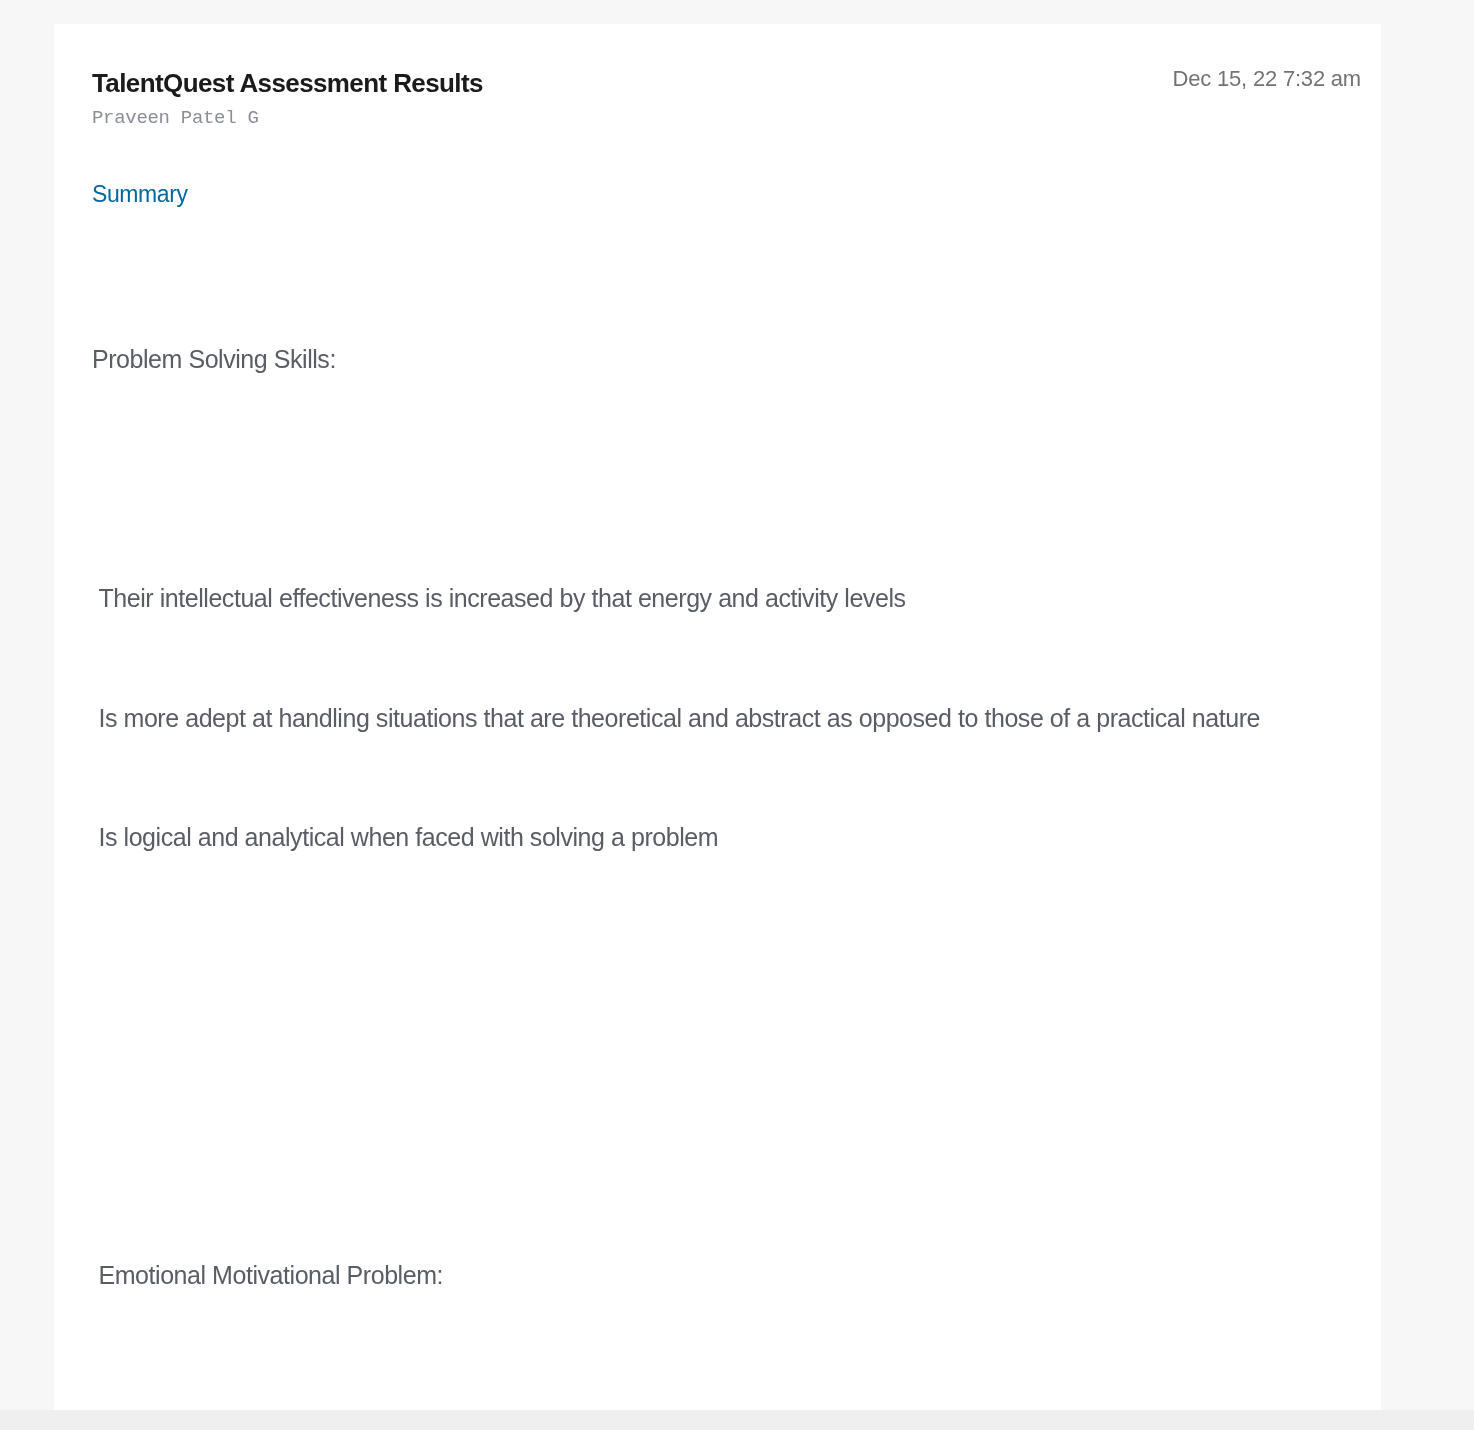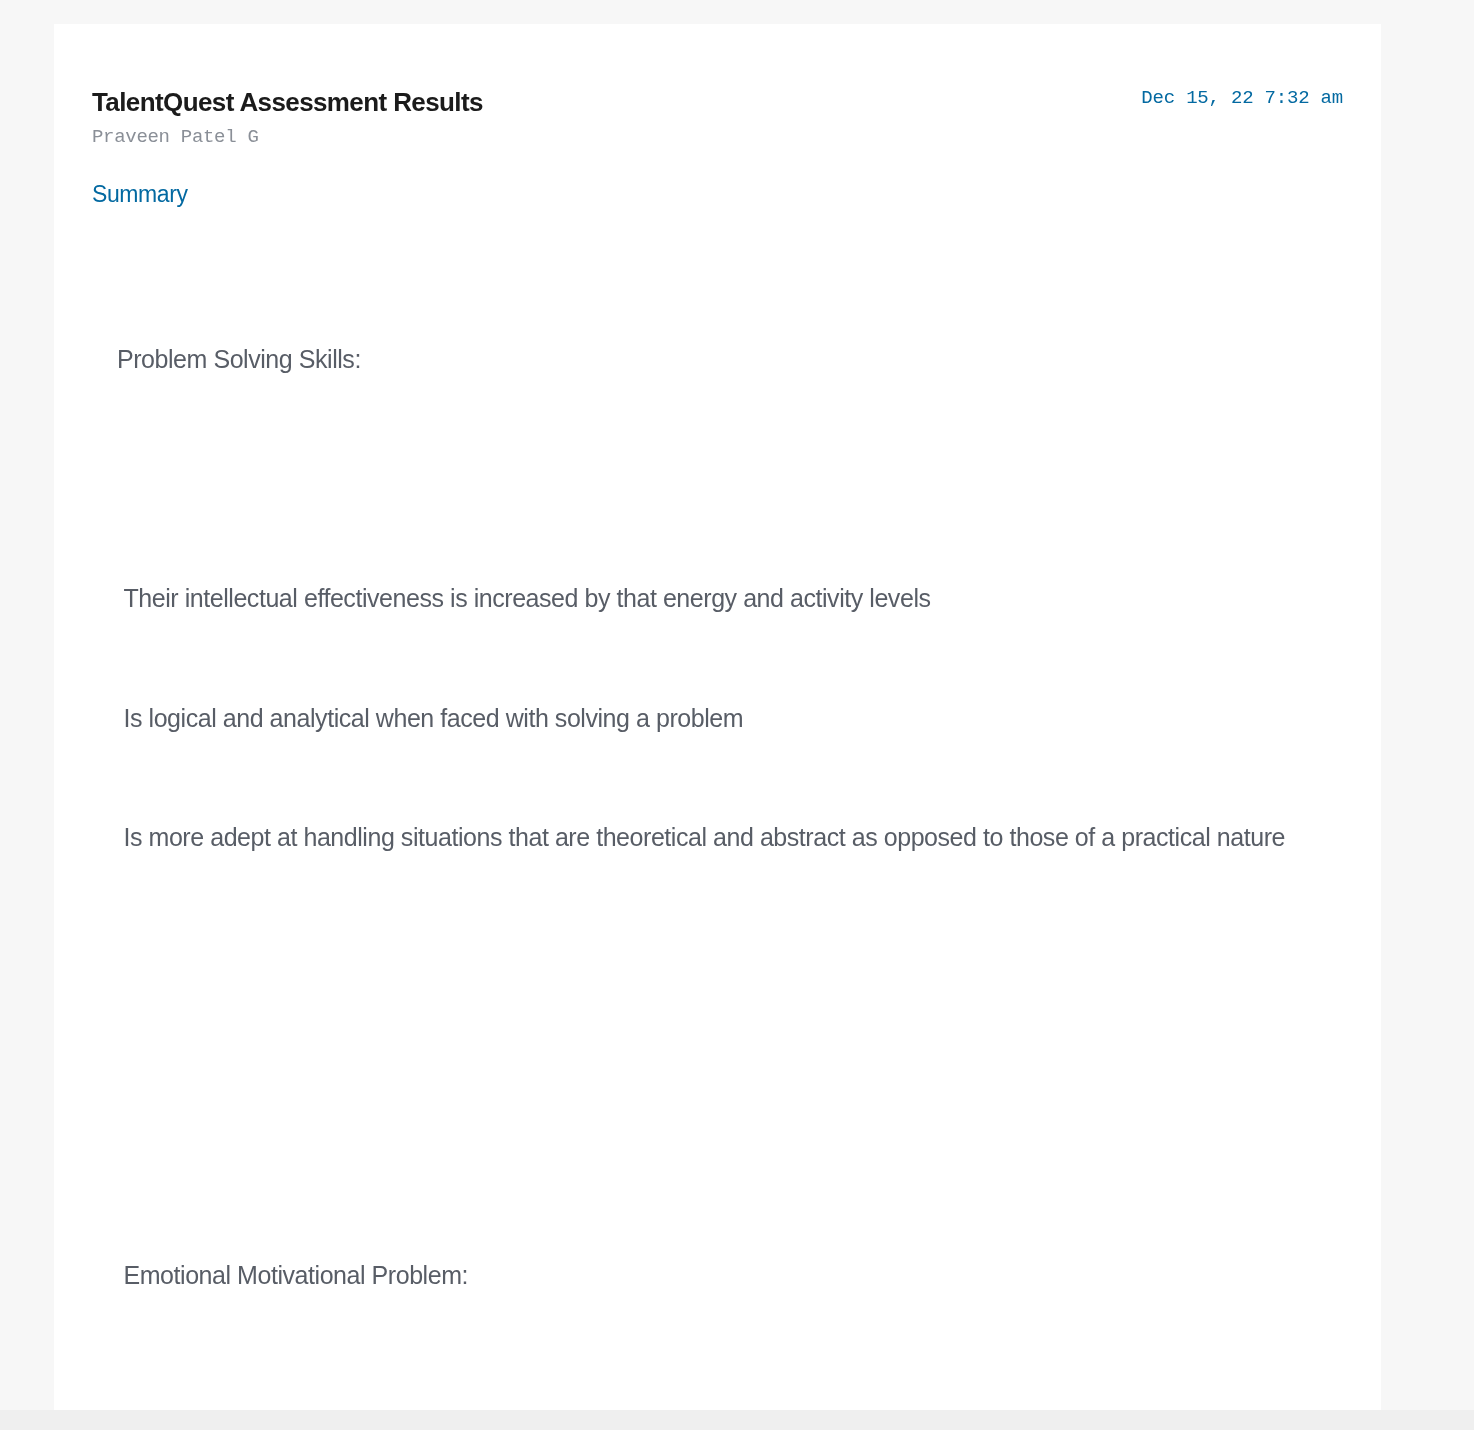--- a/index.html
+++ b/index.html
@@ -23,22 +23,21 @@
       top: 24px;
       width: 1327px;
       height: 1386px;
       background: #ffffff;
       overflow: hidden;
     }
     .card-header {
       position: absolute;
       left: 38px;
       top: 42px;
-      right: 38px;
-      margin-top: 19px;
+      right: 20px;
     }
     .title {
       font-size: 26px;
       font-weight: bold;
       color: #1b1b1b;
       letter-spacing: -0.6px;
       line-height: 34px;
       margin: 0;
     }
     .subtitle {
@@ -46,25 +45,24 @@
       color: #8a8f97;
       letter-spacing: -0.3px;
       line-height: 24px;
       margin-top: 6px;
       font-family: Liberation Mono, monospace;
     }
     .timestamp {
       position: absolute;
       right: 0;
       top: 0;
-      font-size: 19px;
-      color: #0369a1;
+      font-size: 22px;
+      color: #737373;
       letter-spacing: -0.2px;
       line-height: 26px;
-      font-family: Liberation Mono, monospace;
     }
     .summary-label {
       position: absolute;
       left: 38px;
       top: 155px;
       font-size: 23px;
       color: #0369a1;
       letter-spacing: -0.4px;
       line-height: 30px;
     }
@@ -76,21 +74,20 @@
       font-size: 25px;
       line-height: 39.8px;
       color: #585d66;
       letter-spacing: -0.45px;
       white-space: pre-wrap;
       word-wrap: break-word;
     }
     .line {
       display: block;
       min-height: 39.8px;
-      margin-left: 25px;
     }
     .blank {
       display: block;
       height: 39.8px;
     }
     .bottom-bar {
       position: absolute;
       left: 0;
       top: 1410px;
       width: 1474px;
@@ -109,22 +106,22 @@
       <div class="timestamp">Dec 15, 22 7:32 am</div>
     </div>
 
     <div class="summary-label">Summary</div>
 
     <div class="summary-body">
       
       <span class="line">Problem Solving Skills:</span>
       <span class="blank"></span>
       <span class="line"> Their intellectual effectiveness is increased by that energy and activity levels</span>
+      <span class="line"> Is more adept at handling situations that are theoretical and abstract as opposed to those of a practical nature</span>
       <span class="line"> Is logical and analytical when faced with solving a problem</span>
-      <span class="line"> Is more adept at handling situations that are theoretical and abstract as opposed to those of a practical nature</span>
       <span class="blank"></span>
       <span class="blank"></span>
 
       
       <span class="line"> Emotional Motivational Problem:</span>
       <span class="blank"></span>
       
       
       
       

